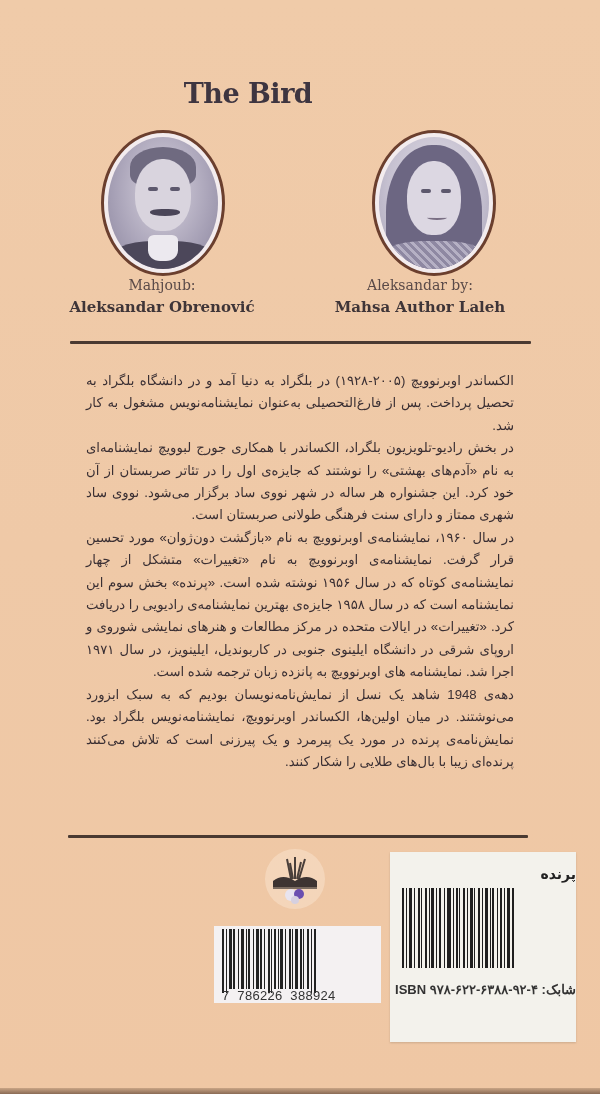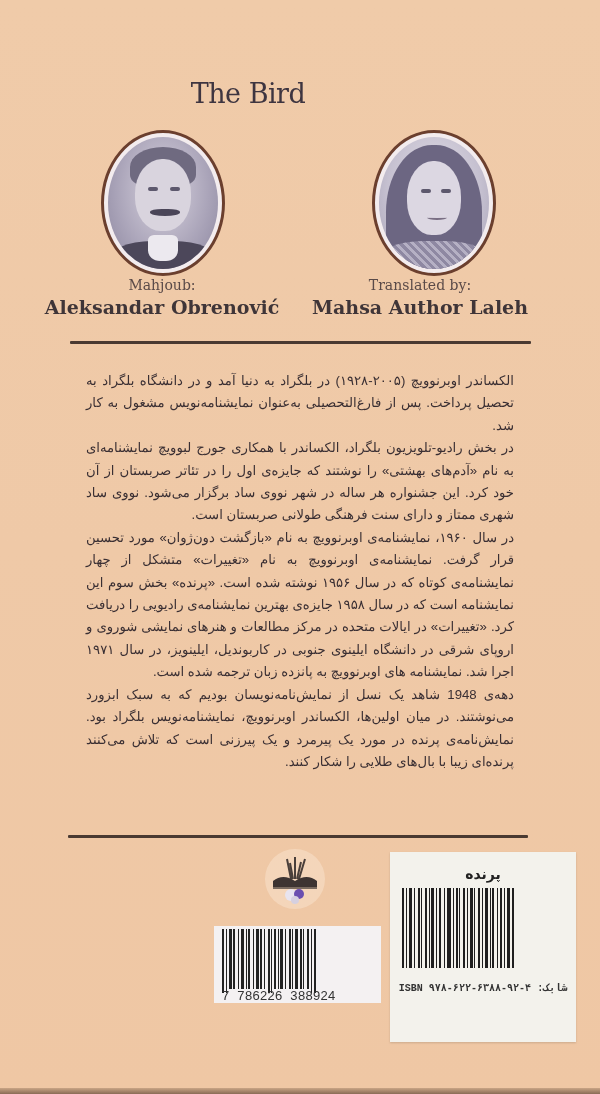--- a/index.html
+++ b/index.html
@@ -11,21 +11,21 @@
     .cover {
       position: absolute; left: 0; top: 0; width: 600px; height: 1094px;
       background: linear-gradient(180deg, #f0cba9 0%, #efc9a7 50%, #efc7a4 100%);
     }
     .cover-bottom-edge {
       position: absolute; left: 0; top: 1088px; width: 600px; height: 6px;
       background: linear-gradient(180deg, #c9a485, #8a6b56);
     }
     .title {
       position: absolute; left: 0; top: 78px; width: 496px; text-align: center;
-      font-family: "DejaVu Serif", serif; font-weight: normal; font-size: 27px;
+      font-family: "DejaVu Serif", serif; font-weight: bold; font-size: 27px;
       color: #3e3540; letter-spacing: -0.5px;
     }
     .portrait {
       position: absolute; top: 130px; width: 124px; height: 146px;
       border-radius: 50%;
       border: 3px solid #6b3f2e;
       background: #f3ecee;
       padding: 4px;
     }
     .portrait-inner {
@@ -39,21 +39,21 @@
       position: absolute; left: 50%; transform: translateX(-50%);
       border-radius: 48% 48% 46% 46%;
     }
     .credit {
       position: absolute; top: 275px; width: 260px; text-align: center;
       font-family: "DejaVu Serif", serif; color: #4a3e42;
     }
     .credit-author { left: 32px; }
     .credit-translator { left: 290px; }
     .credit-label { font-size: 14px; line-height: 21px; color: #5a4a48; }
-    .credit-name { font-size: 19px; font-weight: bold; line-height: 22px; color: #3f3538; }
+    .credit-name { font-size: 15px; font-weight: bold; line-height: 22px; color: #3f3538; }
     .rule {
       position: absolute; left: 70px; width: 461px; height: 3px;
       background: #4a3a32; border-radius: 1px;
     }
     .rule-top { top: 341px; }
     .rule-bottom { top: 835px; left: 68px; width: 460px; }
     .description {
       position: absolute; left: 86px; top: 370px; width: 428px;
       direction: rtl; text-align: justify; text-align-last: right;
       font-family: Liberation Sans, sans-serif; font-size: 13.2px; line-height: 22.4px;
@@ -70,36 +70,36 @@
     }
     .bars { display: flex; align-items: flex-start; height: 60px; }
     .bars span { display: block; height: 100%; background: #222; }
     .barcode-digits {
       font-family: "Liberation Sans", sans-serif; font-size: 13px;
       color: #333; letter-spacing: 0.3px; margin-top: -1px; white-space: pre;
     }
     .sticker {
       position: absolute; left: 390px; top: 852px; width: 186px; height: 190px;
       background: #f3f2ec; box-shadow: 0 1px 2px rgba(0,0,0,0.15);
-      text-align: center; direction: rtl;
+      text-align: right; direction: rtl;
     }
     .sticker-title {
       font-family: "DejaVu Sans", sans-serif; font-weight: bold;
       font-size: 14px; margin-top: 14px; color: #222;
     }
     .sticker-price {
       font-family: "DejaVu Sans", sans-serif; font-size: 17px; color: #222;
       margin-top: 4px;
     }
     .sticker-bars {
       display: flex; direction: ltr; height: 80px; margin: 6px 12px 0 12px;
     }
     .sticker-bars span { display: block; height: 100%; background: #1f1f1f; }
     .sticker-isbn {
-      font-family: Liberation Mono, monospace; font-weight: bold; font-size: 10px;
+      font-family: Liberation Sans, sans-serif; font-weight: bold; font-size: 13px;
       color: #333; margin-top: 14px; white-space: nowrap;
     }
   </style>
 </head>
 <body>
 
 <div class="cover">
 
   <div class="title">The Bird</div>
 
@@ -136,21 +136,21 @@
       <div class="face" style="top:104px;width:112px;height:50px;background:repeating-linear-gradient(45deg,#8e88a2 0 3px,#b5b0c4 3px 6px);border-radius:40% 40% 0 0;"></div>
     </div>
   </div>
 
   <div class="credit credit-author">
     <div class="credit-label">Mahjoub:</div>
     <div class="credit-name">Aleksandar Obrenović</div>
   </div>
 
   <div class="credit credit-translator">
-    <div class="credit-label">Translated by:</div>
+    <div class="credit-label">Aleksandar by:</div>
     <div class="credit-name">Mahsa Author Laleh</div>
   </div>
 
   <div class="rule rule-top"></div>
 
   <div class="description">
     <p>الکساندر اوبرنوویچ (۲۰۰۵-۱۹۲۸) در بلگراد به دنیا آمد و در دانشگاه بلگراد به تحصیل پرداخت. پس از فارغ‌التحصیلی به‌عنوان نمایشنامه‌نویس مشغول به کار شد.</p>
     <p>در بخش رادیو-تلویزیون بلگراد، الکساندر با همکاری جورج لبوویچ نمایشنامه‌ای به نام «آدم‌های بهشتی» را نوشتند که جایزه‌ی اول را در تئاتر صربستان از آن خود کرد. این جشنواره هر ساله در شهر نووی ساد برگزار می‌شود. نووی ساد شهری ممتاز و دارای سنت فرهنگی طولانی صربستان است.</p>
     <p>در سال ۱۹۶۰، نمایشنامه‌ی اوبرنوویچ به نام «بازگشت دون‌ژوان» مورد تحسین قرار گرفت. نمایشنامه‌ی اوبرنوویچ به نام «تغییرات» متشکل از چهار نمایشنامه‌ی کوتاه که در سال ۱۹۵۶ نوشته شده است. «پرنده» بخش سوم این نمایشنامه است که در سال ۱۹۵۸ جایزه‌ی بهترین نمایشنامه‌ی رادیویی را دریافت کرد. «تغییرات» در ایالات متحده در مرکز مطالعات و هنرهای نمایشی شوروی و اروپای شرقی در دانشگاه ایلینوی جنوبی در کاربوندیل، ایلینویز، در سال ۱۹۷۱ اجرا شد. نمایشنامه های اوبرنوویچ به پانزده زبان ترجمه شده است.</p>
     <p>دهه‌ی 1948 شاهد یک نسل از نمایش‌نامه‌نویسان بودیم که به سبک ابزورد می‌نوشتند. در میان اولین‌ها، الکساندر اوبرنوویچ، نمایشنامه‌نویس بلگراد بود. نمایش‌نامه‌ی پرنده در مورد یک پیرمرد و یک پیرزنی است که تلاش می‌کنند پرنده‌ای زیبا با بال‌های طلایی را شکار کنند.</p>

